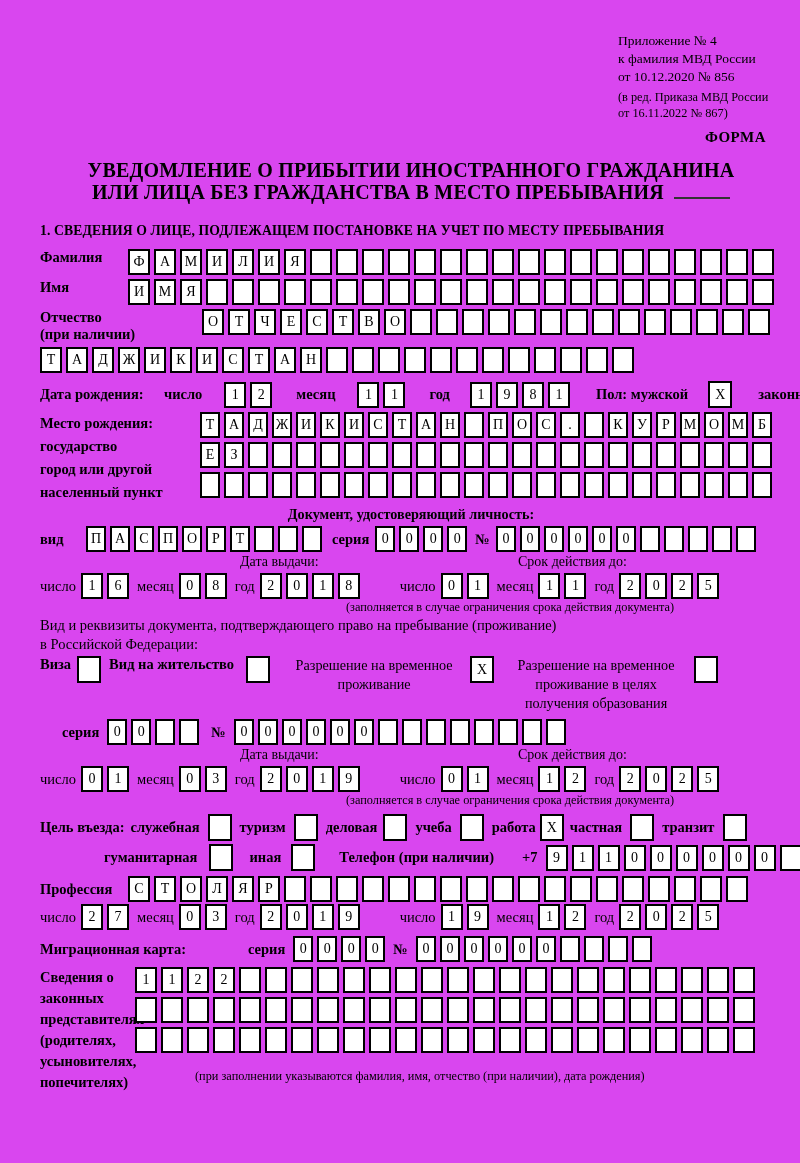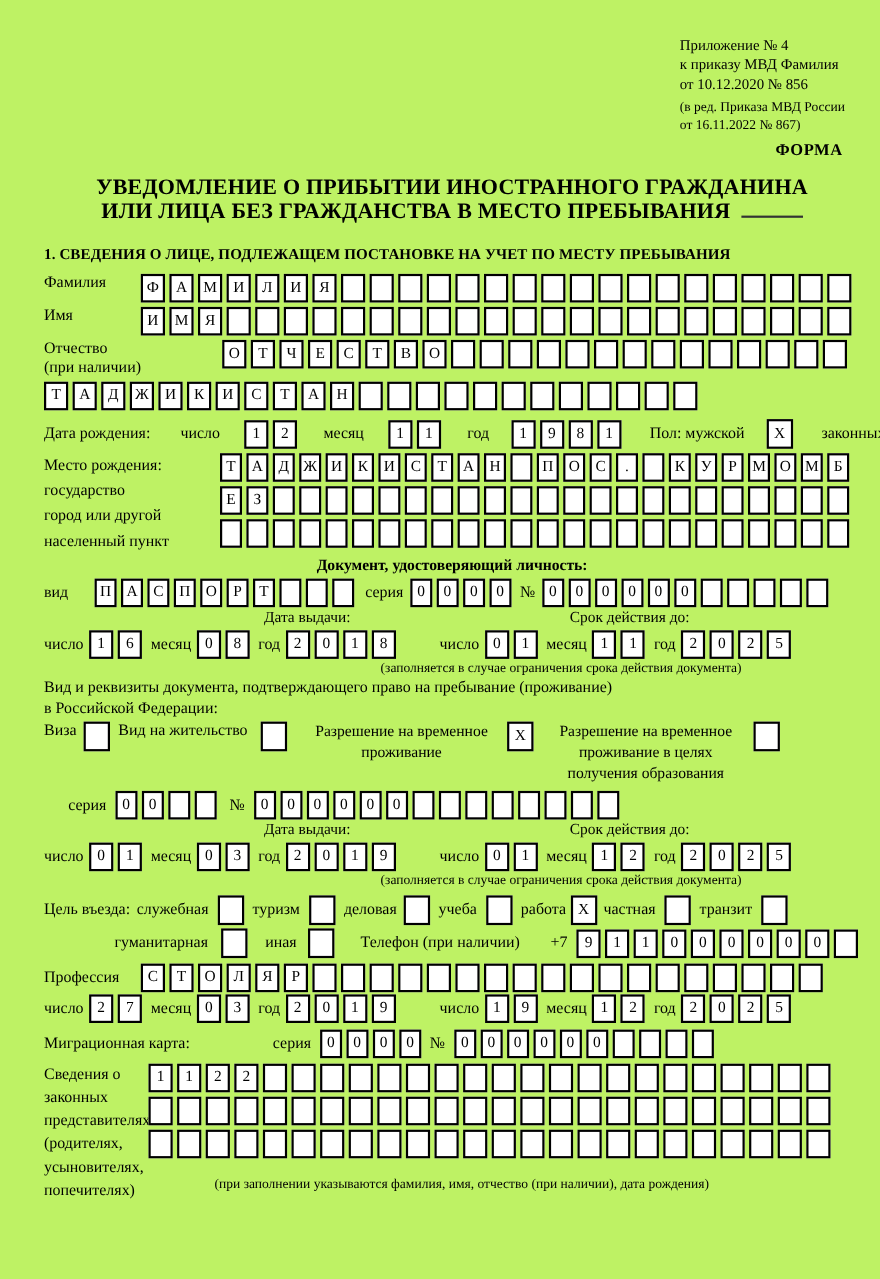--- a/index.html
+++ b/index.html
@@ -1,31 +1,31 @@
 <!DOCTYPE html>
 <html><head>
 <meta charset="utf-8">
 <style>
   html,body{margin:0;padding:0;background:#888;}
-  .page{width:800px;height:1163px;background:#bef264;color:#000;
+  .page{width:800px;height:1163px;background:#d946ef;color:#000;
         font-family:"Liberation Serif","DejaVu Serif",serif;
         margin:0 auto;overflow:hidden;}
   .inner{padding:32px 18px 0 40px;position:relative;}
   
   .hdr{margin-left:578px;font-size:13.5px;line-height:18px;}
   .hdr .small{font-size:12.3px;line-height:16px;}
   .hdr .small.first{margin-top:3px;}
   .forma{text-align:right;padding-right:16px;font-weight:bold;font-size:15px;margin-top:8px;letter-spacing:.5px;}
   .title{text-align:center;font-weight:bold;font-size:20px;line-height:22px;margin-top:13px;letter-spacing:.2px;}
   .title-underline{display:inline-block;width:56px;border-bottom:2.5px solid #333;margin-left:10px;}
   .section-heading{font-weight:bold;font-size:13.7px;margin-top:20px;letter-spacing:.1px;}
   
   .frow{display:flex;align-items:flex-start;font-size:14.5px;margin-top:4px;}
   .ai-c{align-items:center;}
-  .lbl{flex:none;}
+  .lbl{flex:none;font-weight:bold;}
   .w88{width:88px;} .w95{width:95px;} .w138{width:138px;} .w160{width:160px;} .w162{width:162px;}
   .cells{display:flex;flex:none;}
   .cell{box-sizing:border-box;flex:none;width:22px;height:26px;border:2px solid #000;margin-right:4px;
         display:flex;align-items:center;justify-content:center;font-size:14px;background:#fff;}
   .cells.narrow .cell{width:20px;}
   .cells.cb .cell{width:24px;height:27px;margin-right:0;}
   .mb4{margin-bottom:4px;}
   .ml4{margin-left:4px;} .ml6{margin-left:6px;} .ml8{margin-left:8px;} .ml10{margin-left:10px;}
   .ml12{margin-left:12px;} .ml16{margin-left:16px;} .ml20{margin-left:8px;} .ml24{margin-left:24px;} .ml28{margin-left:28px;}
   .mt3{margin-top:3px;} .mt5{margin-top:5px;} .mt6{margin-top:6px;} .mt8{margin-top:8px;gap:14px;} .mt10{margin-top:10px;}
@@ -41,21 +41,21 @@
   .rep-labels{line-height:21px;}
 </style>
 </head>
 <body>
 
 <div class="page">
  <div class="inner">
 
   <div class="hdr">
     <div>Приложение № 4</div>
-    <div>к приказу МВД Фамилия</div>
+    <div>к фамилия МВД России</div>
     <div>от 10.12.2020 № 856</div>
     <div class="small first">(в ред. Приказа МВД России</div>
     <div class="small">от 16.11.2022 № 867)</div>
   </div>
 
   <div class="forma">ФОРМА</div>
 
   <div class="title">
     <div>УВЕДОМЛЕНИЕ О ПРИБЫТИИ ИНОСТРАННОГО ГРАЖДАНИНА</div>
     <div><span>ИЛИ ЛИЦА БЕЗ ГРАЖДАНСТВА В МЕСТО ПРЕБЫВАНИЯ</span><span class="title-underline"></span></div>

